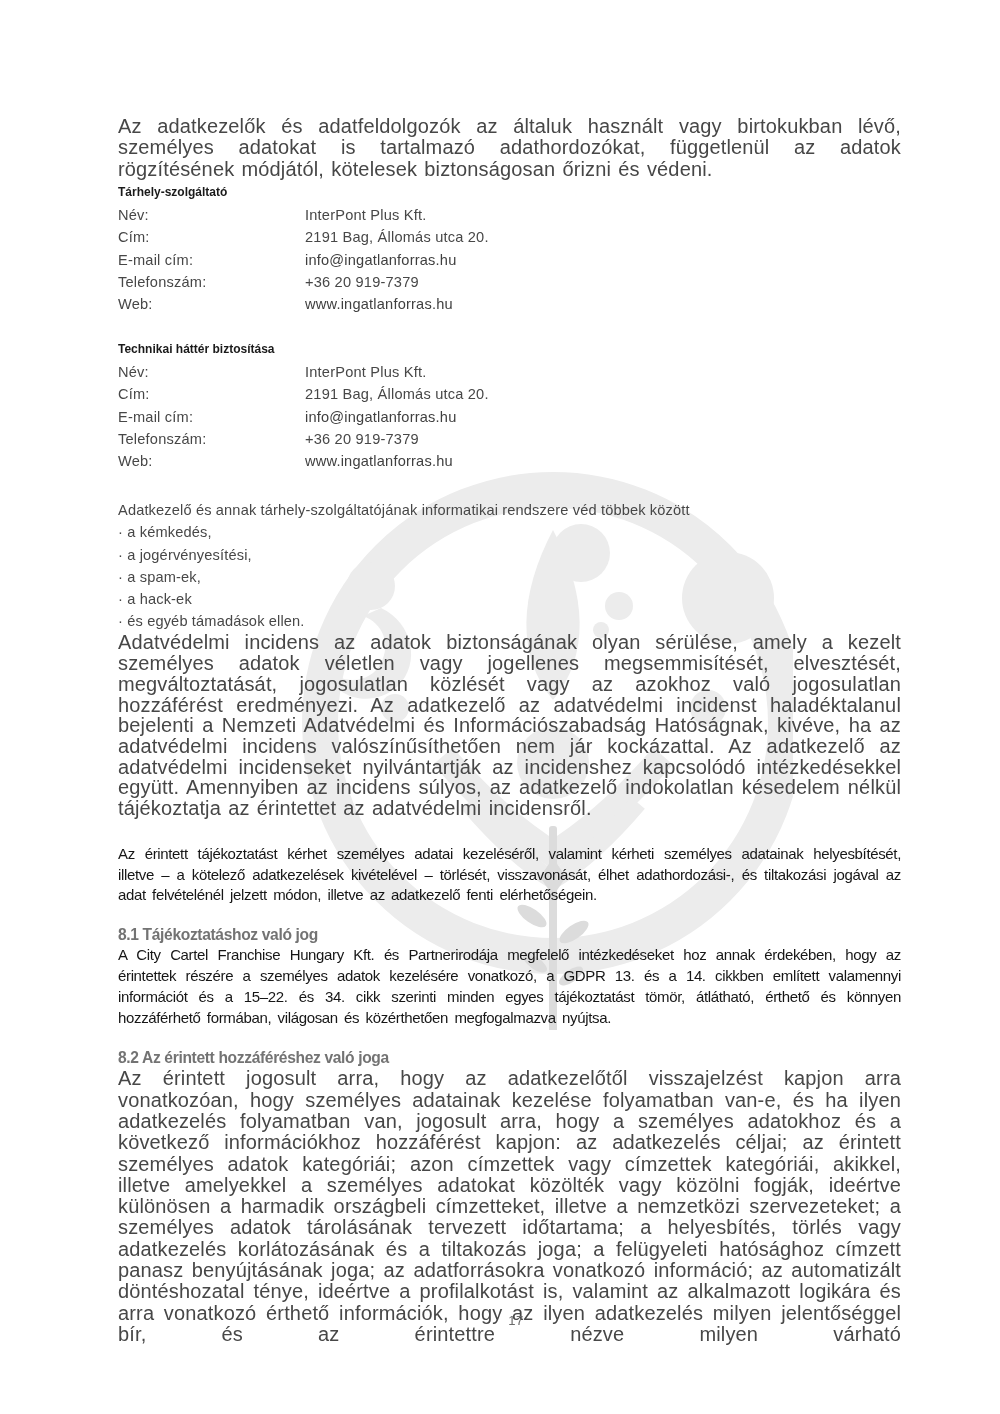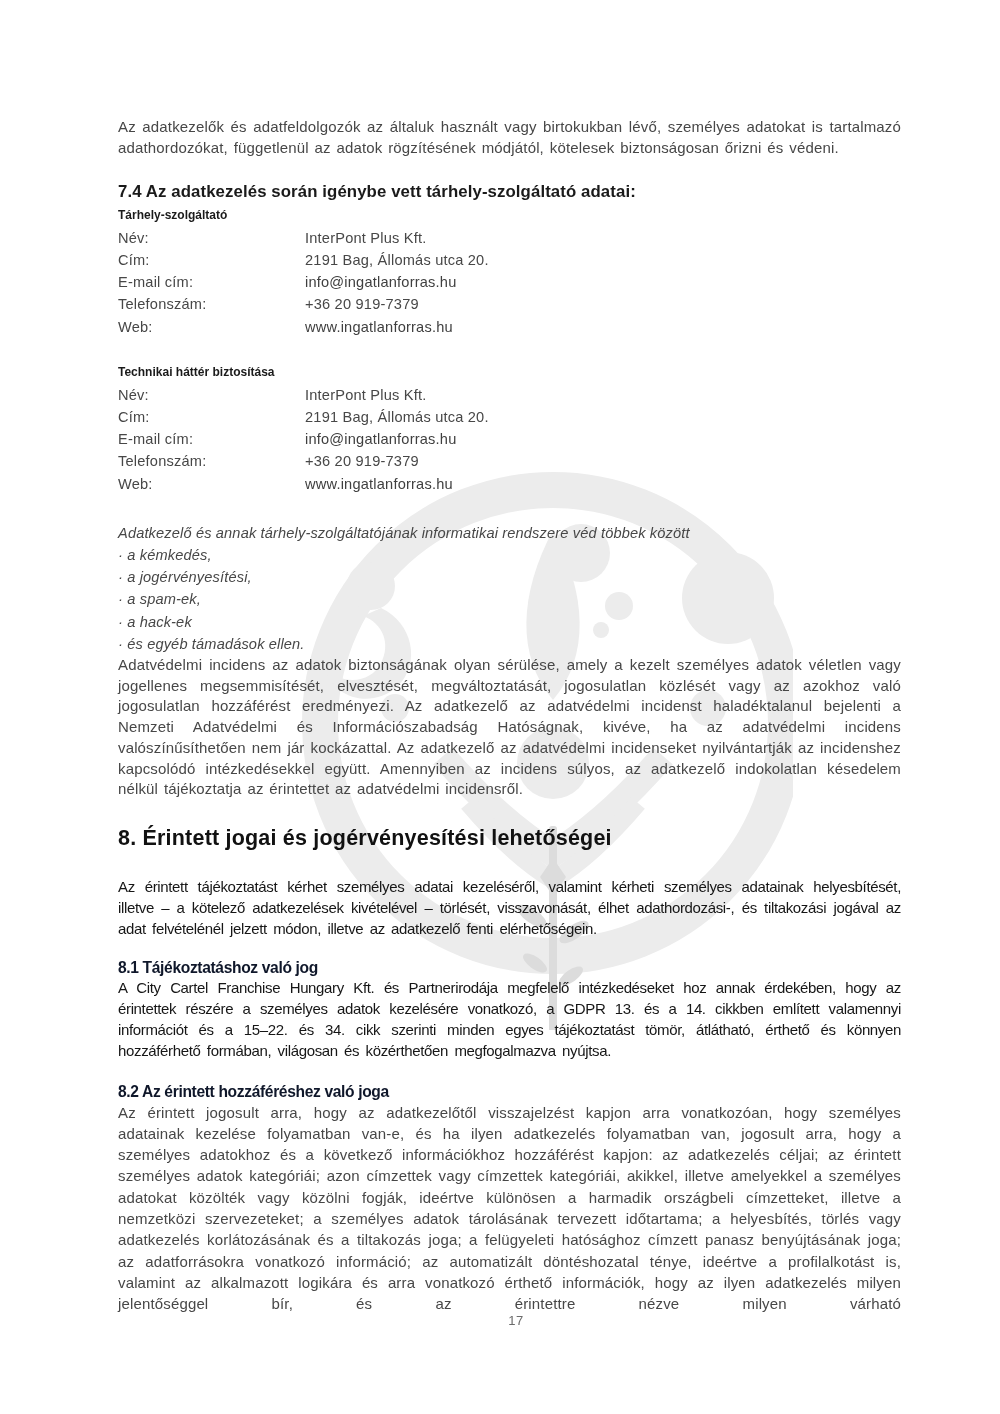--- a/index.html
+++ b/index.html
@@ -21,21 +21,21 @@
     pointer-events:none;
   }
   .content{
     position:absolute;
     left:118px;
     width:783px;
     top:116px;
     z-index:1;
   }
   .body{
-    font-size:15px;
+    font-size:20px;
     line-height:21.4px;
     color:#474747;
     letter-spacing:0.15px;
     word-spacing:1.5px;
     text-align:justify;
     margin:0;
   }
   .sec-h{
     font-size:16.8px;
     line-height:23px;
@@ -73,21 +73,21 @@
     line-height:28px;
     font-weight:bold;
     color:#111111;
     letter-spacing:0.2px;
     margin:0;
   }
   .cond-h{
     font-size:15.6px;
     line-height:20px;
     font-weight:bold;
-    color:#0f172a;
+    color:#737373;
     letter-spacing:-0.35px;
     margin:0;
   }
   .cond-body{
     font-size:15px;
     line-height:20.8px;
     color:#161616;
     letter-spacing:-0.35px;
     word-spacing:2.5px;
     text-align:justify;
@@ -101,21 +101,21 @@
     width:100%;
     text-align:center;
     font-size:13px;
     color:#6b6b6b;
     letter-spacing:0.5px;
     z-index:1;
   }
   
   .mt-sec74{margin-top:21px;}
   .mt-table2{margin-top:24px;}
-  .mt-protect{margin-top:27px;font-style:italic;}
+  .mt-protect{margin-top:27px;}
   .mt-sec75{margin-top:18px;}
   .mt-sec8{margin-top:24px;}
   .mt-sec8body{margin-top:25px;}
   .mt-sec81{margin-top:19px;}
   .mt-sec82{margin-top:20px;}
   .mt-small{margin-top:2px;}
 </style>
 </head>
 <body>
 
@@ -144,21 +144,20 @@
       <ellipse cx="311" cy="474" rx="17" ry="7" transform="rotate(-35 311 474)"></ellipse>
       <ellipse cx="272" cy="505" rx="14" ry="6" transform="rotate(35 272 505)"></ellipse>
       <ellipse cx="308" cy="518" rx="14" ry="6" transform="rotate(-35 308 518)"></ellipse>
     </g>
   </svg>
 
   <div class="content">
 
     <p class="body">Az adatkezelők és adatfeldolgozók az általuk használt vagy birtokukban lévő, személyes adatokat is tartalmazó adathordozókat, függetlenül az adatok rögzítésének módjától, kötelesek biztonságosan őrizni és védeni.</p>
 
-    <h2 class="sec-h mt-sec74">7.4 Az adatkezelés során igénybe vett tárhely-szolgáltató adatai:</h2>
     <h3 class="sub-h mt-small">Tárhely-szolgáltató</h3>
 
     <div class="kv">
       <div class="kv-row">
         <span class="kv-label">Név:</span>
         <span class="kv-value">InterPont Plus Kft.</span>
       </div>
       <div class="kv-row">
         <span class="kv-label">Cím:</span>
         <span class="kv-value">2191 Bag, Állomás utca 20.</span>
@@ -206,21 +205,20 @@
       <div>Adatkezelő és annak tárhely-szolgáltatójának informatikai rendszere véd többek között</div>
       <div>· a kémkedés,</div>
       <div>· a jogérvényesítési,</div>
       <div>· a spam-ek,</div>
       <div>· a hack-ek</div>
       <div>· és egyéb támadások ellen.</div>
     </div>
 
     <p class="body" style="line-height:20.7px;">Adatvédelmi incidens az adatok biztonságának olyan sérülése, amely a kezelt személyes adatok véletlen vagy jogellenes megsemmisítését, elvesztését, megváltoztatását, jogosulatlan közlését vagy az azokhoz való jogosulatlan hozzáférést eredményezi. Az adatkezelő az adatvédelmi incidenst haladéktalanul bejelenti a Nemzeti Adatvédelmi és Információszabadság Hatóságnak, kivéve, ha az adatvédelmi incidens valószínűsíthetően nem jár kockázattal. Az adatkezelő az adatvédelmi incidenseket nyilvántartják az incidenshez kapcsolódó intézkedésekkel együtt. Amennyiben az incidens súlyos, az adatkezelő indokolatlan késedelem nélkül tájékoztatja az érintettet az adatvédelmi incidensről.</p>
 
-    <h1 class="big-h mt-sec8">8. Érintett jogai és jogérvényesítési lehetőségei</h1>
     <p class="cond-body mt-sec8body">Az érintett tájékoztatást kérhet személyes adatai kezeléséről, valamint kérheti személyes adatainak helyesbítését, illetve – a kötelező adatkezelések kivételével – törlését, visszavonását, élhet adathordozási-, és tiltakozási jogával az adat felvételénél jelzett módon, illetve az adatkezelő fenti elérhetőségein.</p>
 
     <h2 class="cond-h mt-sec81">8.1 Tájékoztatáshoz való jog</h2>
     <p class="cond-body">A City Cartel Franchise Hungary Kft. és Partnerirodája megfelelő intézkedéseket hoz annak érdekében, hogy az érintettek részére a személyes adatok kezelésére vonatkozó, a GDPR 13. és a 14. cikkben említett valamennyi információt és a 15–22. és 34. cikk szerinti minden egyes tájékoztatást tömör, átlátható, érthető és könnyen hozzáférhető formában, világosan és közérthetően megfogalmazva nyújtsa.</p>
 
     <h2 class="cond-h mt-sec82">8.2 Az érintett hozzáféréshez való joga</h2>
     <p class="body body-last-justify" style="line-height:21.3px;">Az érintett jogosult arra, hogy az adatkezelőtől visszajelzést kapjon arra vonatkozóan, hogy személyes adatainak kezelése folyamatban van-e, és ha ilyen adatkezelés folyamatban van, jogosult arra, hogy a személyes adatokhoz és a következő információkhoz hozzáférést kapjon: az adatkezelés céljai; az érintett személyes adatok kategóriái; azon címzettek vagy címzettek kategóriái, akikkel, illetve amelyekkel a személyes adatokat közölték vagy közölni fogják, ideértve különösen a harmadik országbeli címzetteket, illetve a nemzetközi szervezeteket; a személyes adatok tárolásának tervezett időtartama; a helyesbítés, törlés vagy adatkezelés korlátozásának és a tiltakozás joga; a felügyeleti hatósághoz címzett panasz benyújtásának joga; az adatforrásokra vonatkozó információ; az automatizált döntéshozatal ténye, ideértve a profilalkotást is, valamint az alkalmazott logikára és arra vonatkozó érthető információk, hogy az ilyen adatkezelés milyen jelentőséggel bír, és az érintettre nézve milyen várható</p>
 
   </div>
 

